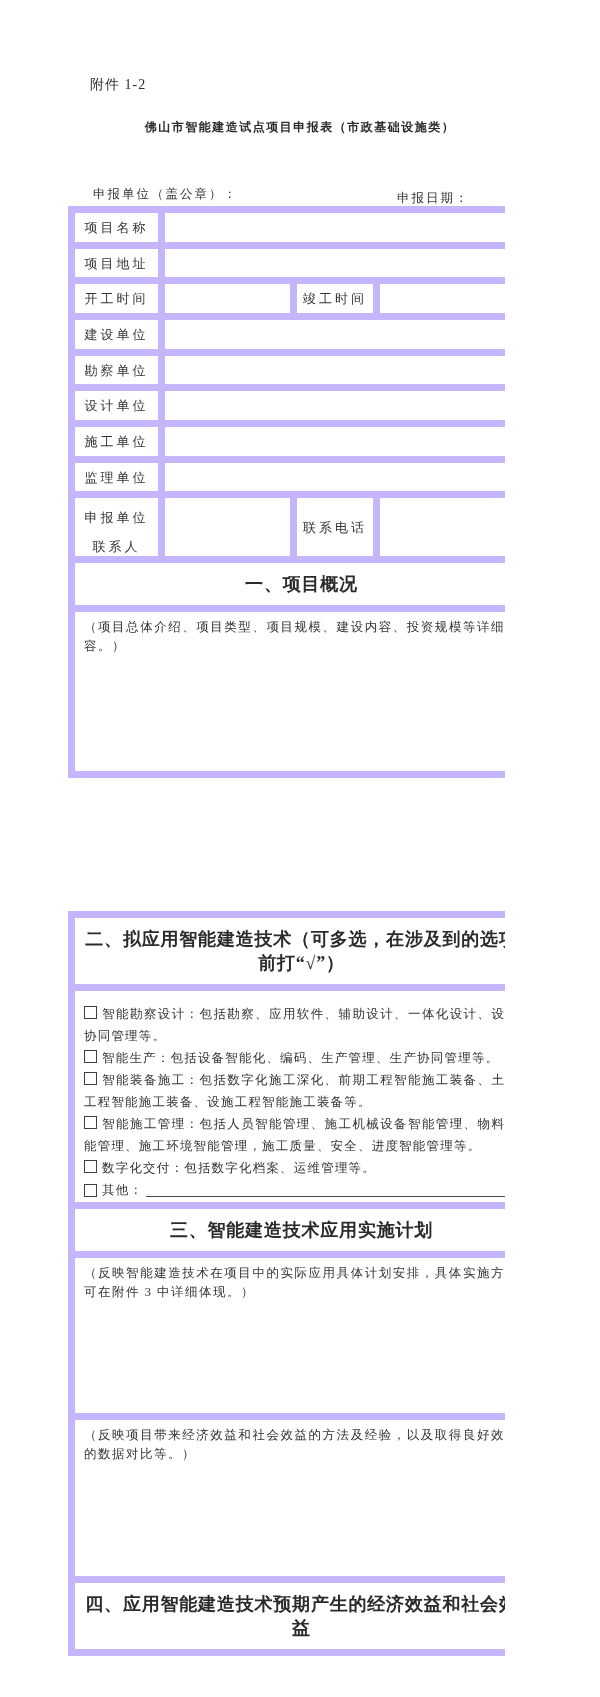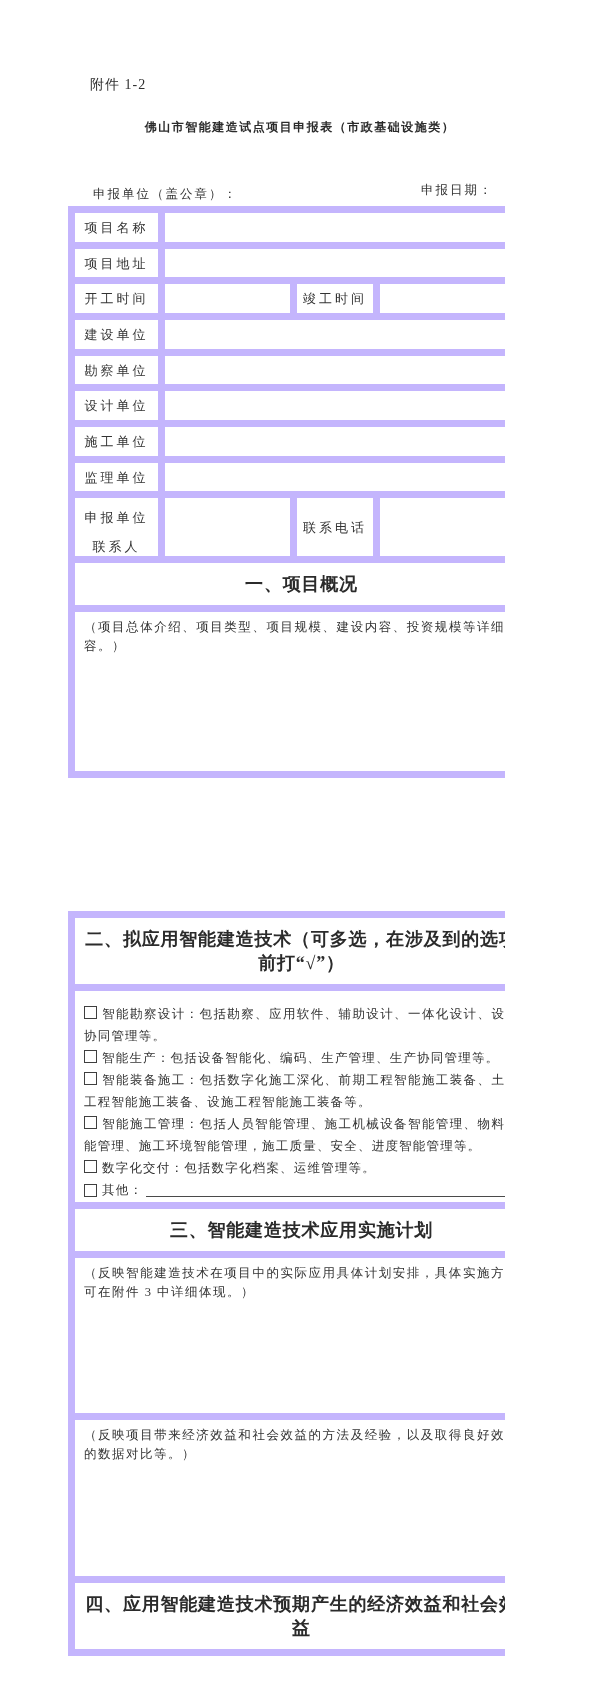--- a/index.html
+++ b/index.html
@@ -13,21 +13,21 @@
     position:absolute; left:90px; top:76px;
     font-size:14px; letter-spacing:1px; color:#2f2f2f;
   }
   .title {
     position:absolute; left:0; top:119px; width:600px;
     text-align:center; font-size:12px; font-weight:bold;
     letter-spacing:1.5px; color:#2b2b2b;
   }
   .declare-line { position:absolute; top:178px; left:0; width:600px; font-size:12.5px; letter-spacing:2px; color:#333; }
   .declare-unit { position:absolute; left:93px; top:8px; }
-  .declare-date { position:absolute; left:397px; top:4px;margin-left:24px; }
+  .declare-date { position:absolute; left:397px; top:12px; }
 
   table.form {
     position:absolute; left:68px; width:460px;
     border-collapse:collapse; table-layout:fixed;
   }
   #t1 { top:206px; }
   #t2 { top:911px; }
   td { border:7px solid #c4b5fd; padding:0; }
 
   .lbl {

